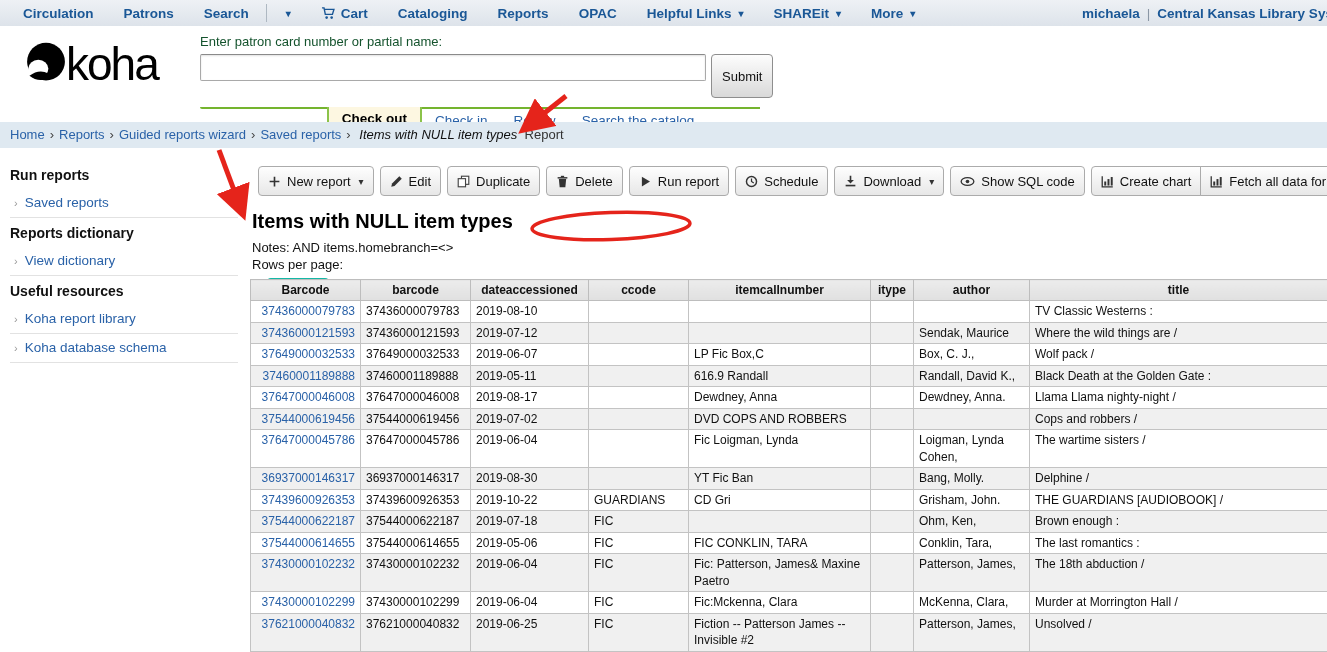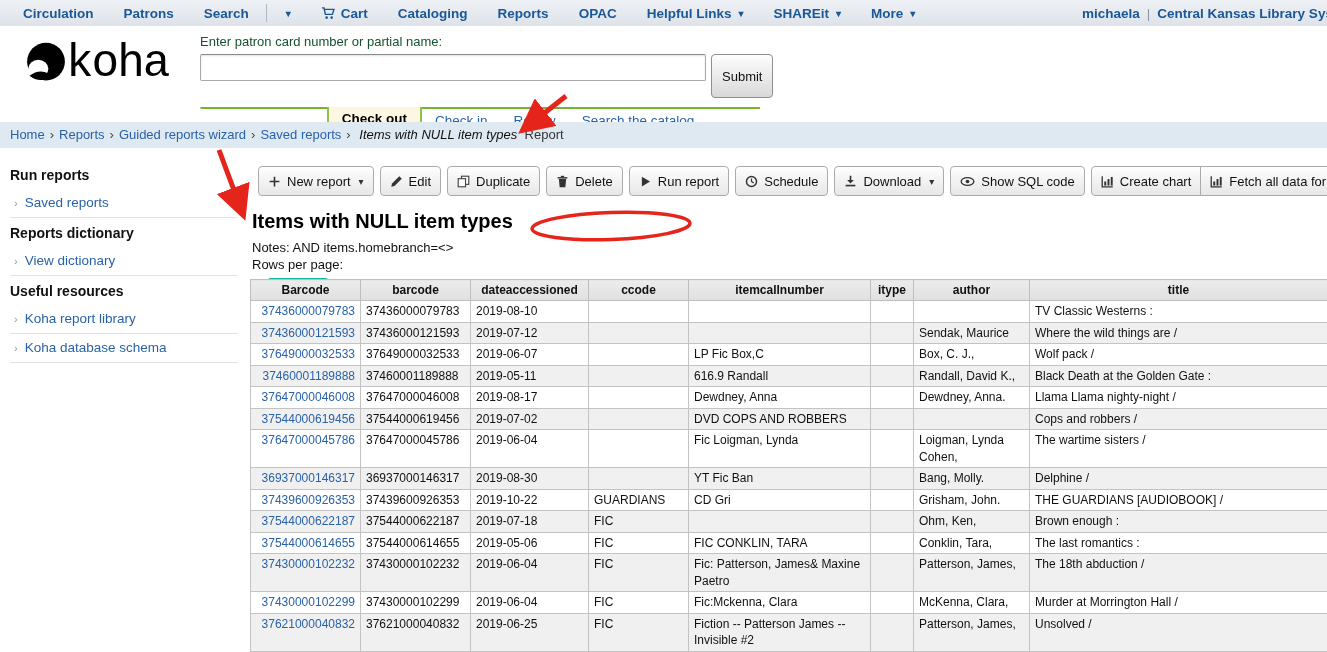--- a/index.html
+++ b/index.html
@@ -28,21 +28,21 @@
     position:absolute; left:1082px; top:0; height:26px; display:flex; align-items:center;
     font-weight:bold; color:#1a5796; font-size:13.5px; white-space:nowrap;
   }
   .nav-right .sep { color:#8a97a5; margin:0 7px; font-weight:normal; }
 
   
   .header { position:absolute; top:26px; left:0; width:1327px; height:96px; background:#fff; }
   .logo { position:absolute; left:22px; top:12px; display:flex; align-items:center; }
   .logo-mark { display:block; }
   .logo-text {
-    font-family:Liberation Mono, monospace; font-size:46px; color:#000;
+    font-family:Liberation Sans, sans-serif; font-size:46px; color:#000;
     letter-spacing:-2px; margin-left:-4px; line-height:1;
   }
   .patron-form { position:absolute; left:200px; top:8px; width:620px; }
   .patron-label { display:block; color:#14532d; margin-bottom:5px; }
   .patron-row { display:flex; align-items:stretch; }
   .patron-input {
     width:506px; height:27px; border:1px solid #a9a9a9; border-top-color:#8a8a8a;
     border-radius:2px; padding:0 6px; font-size:13px;
     box-shadow:inset 0 1px 2px rgba(0,0,0,.12);
   }

